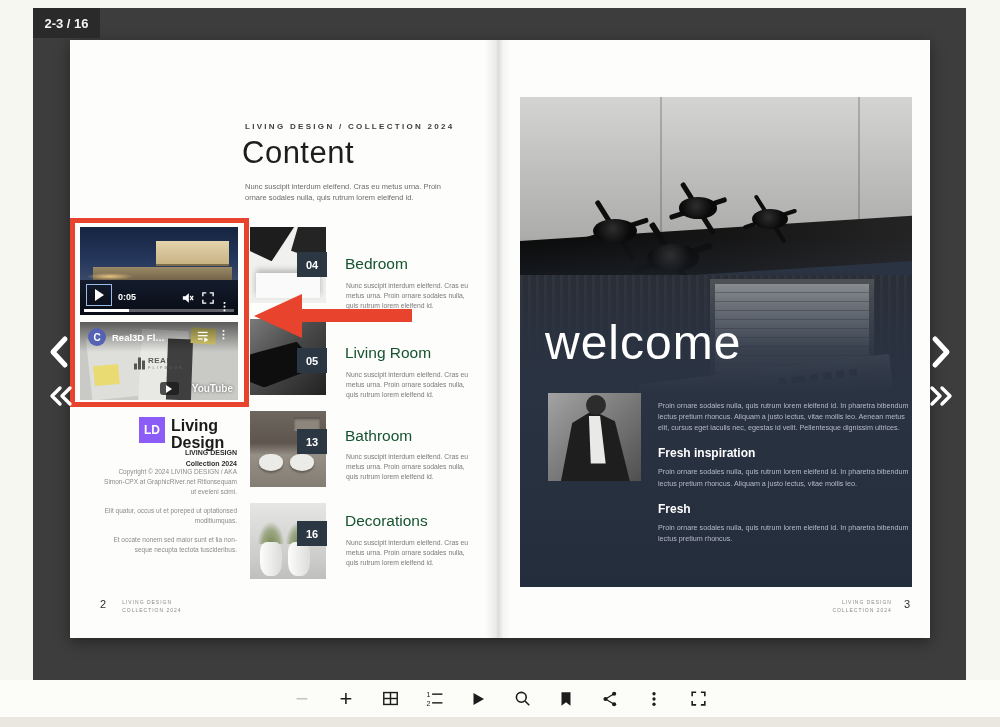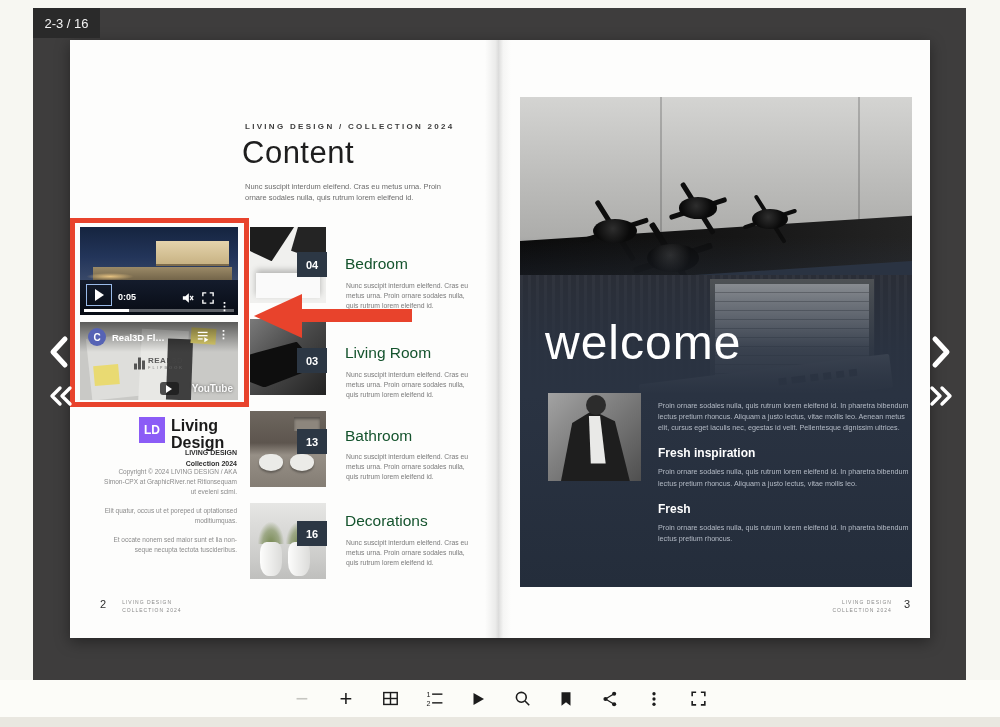--- a/index.html
+++ b/index.html
@@ -3,21 +3,21 @@
 <meta charset="utf-8">
 <style>
   * { margin:0; padding:0; box-sizing:border-box; }
   html,body { width:1000px; height:727px; }
   body { font-family:"Liberation Sans", sans-serif; background:#f7f7f2; overflow:hidden; }
   #screen { position:relative; width:1000px; height:727px; background:#f7f7f2; overflow:hidden; }
 
   
   #viewer { position:absolute; left:33px; top:8px; width:933px; height:672px; background:#3e3d3d; }
   #page-indicator { position:absolute; left:33px; top:8px; width:67px; height:30px; background:#2a2a2a;
-    color:#f4f4f4; font-size:13px; font-weight:normal; display:flex; align-items:center; justify-content:center; z-index:30; }
+    color:#f4f4f4; font-size:13px; font-weight:bold; display:flex; align-items:center; justify-content:center; z-index:30; }
   .nav-btn { position:absolute; z-index:25; cursor:pointer; background:none; border:none; display:flex; align-items:center; justify-content:center; }
   #nav-prev { left:44px; top:333px; width:30px; height:38px; }
   #nav-prev-fast { left:48px; top:383px; width:26px; height:26px; }
   #nav-next { left:926px; top:333px; width:30px; height:38px; }
   #nav-next-fast { left:928px; top:383px; width:26px; height:26px; }
 
   
   #spread { position:absolute; left:70px; top:40px; width:860px; height:598px; background:#fdfdfc;
     box-shadow:0 4px 14px rgba(0,0,0,.4); z-index:5; }
   #seam { position:absolute; left:485px; top:40px; width:26px; height:598px; z-index:6;
@@ -259,21 +259,21 @@
       <div class="tri2"></div>
       <div class="bed"></div>
   </div>
   <div class="toc-badge" id="badge-04">04</div>
   <div class="toc-title" id="title-bedroom">Bedroom</div>
   <div class="toc-desc" id="desc-bedroom">Nunc suscipit interdum eleifend. Cras eu metus urna. Proin ornare sodales nulla, quis rutrum lorem eleifend id.</div>
 
   <div class="toc-thumb" id="thumb-living">
     <div class="table"></div>
   </div>
-  <div class="toc-badge" id="badge-08">03</div>
+  <div class="toc-badge" id="badge-08">05</div>
   <div class="toc-title" id="title-living">Living Room</div>
   <div class="toc-desc" id="desc-living">Nunc suscipit interdum eleifend. Cras eu metus urna. Proin ornare sodales nulla, quis rutrum lorem eleifend id.</div>
 
   <div class="toc-thumb" id="thumb-bath">
     <div class="niche"></div>
       <div class="wc wc1"></div>
       <div class="wc wc2"></div>
   </div>
   <div class="toc-badge" id="badge-13">13</div>
   <div class="toc-title" id="title-bath">Bathroom</div>

